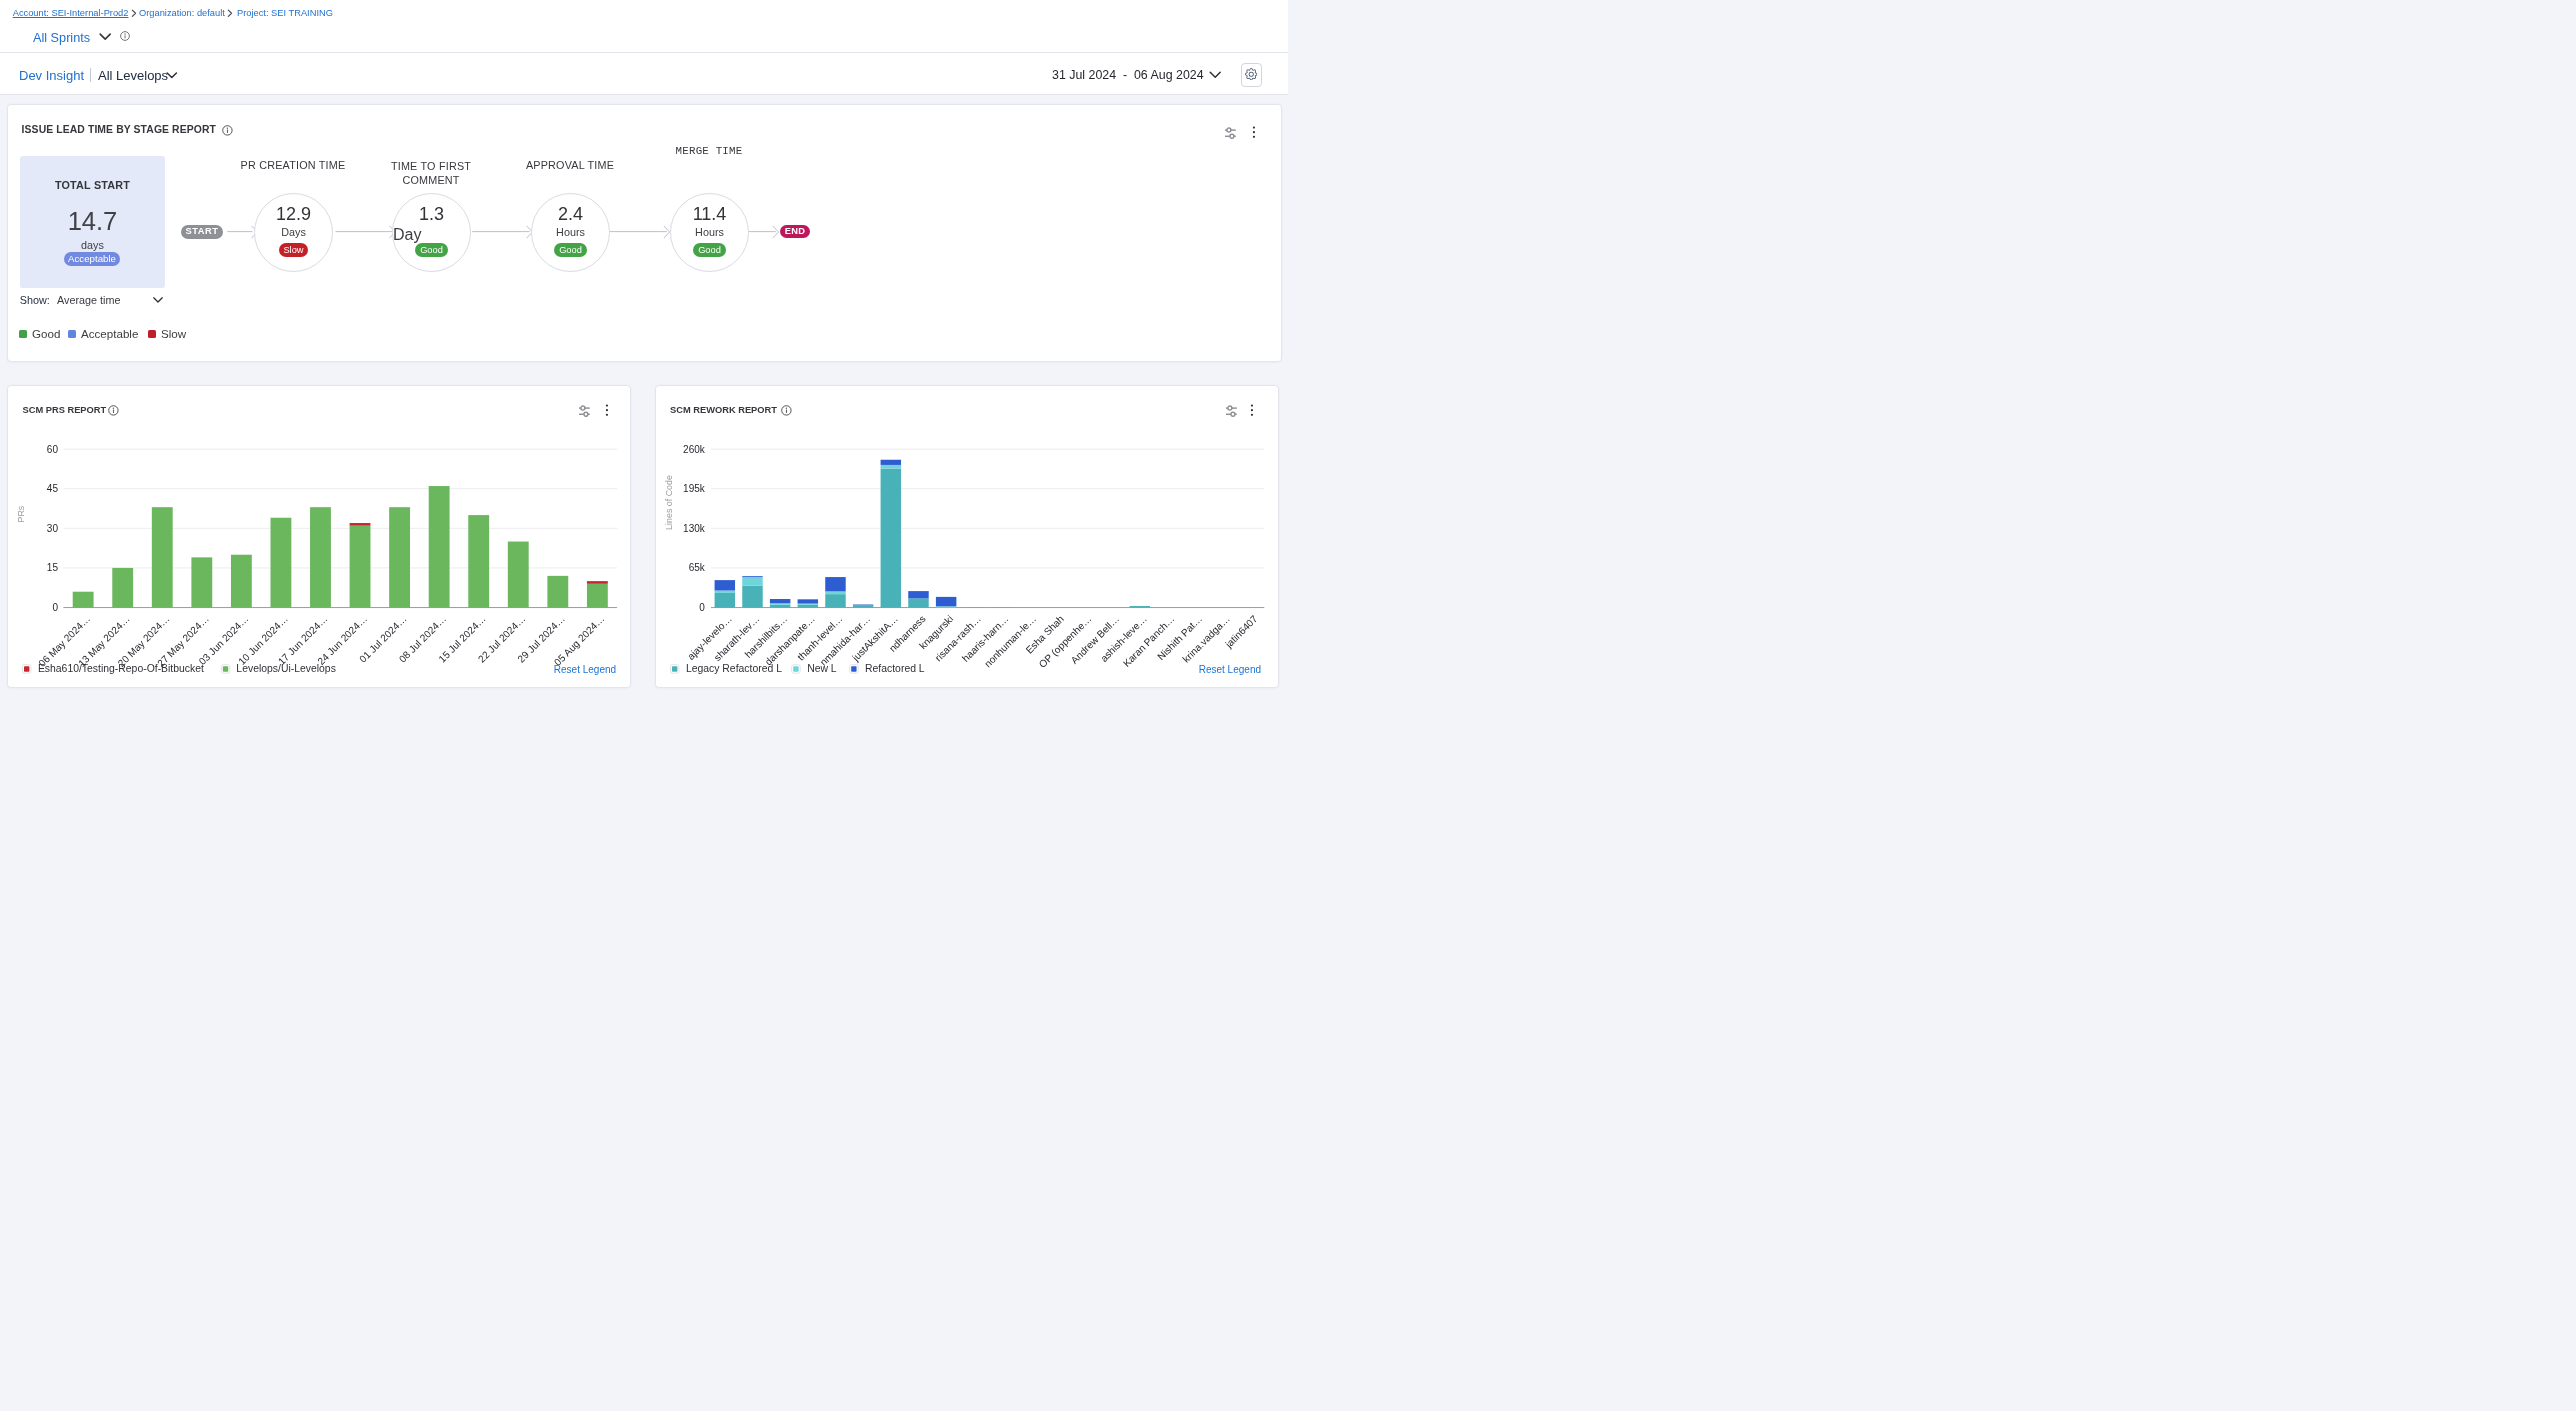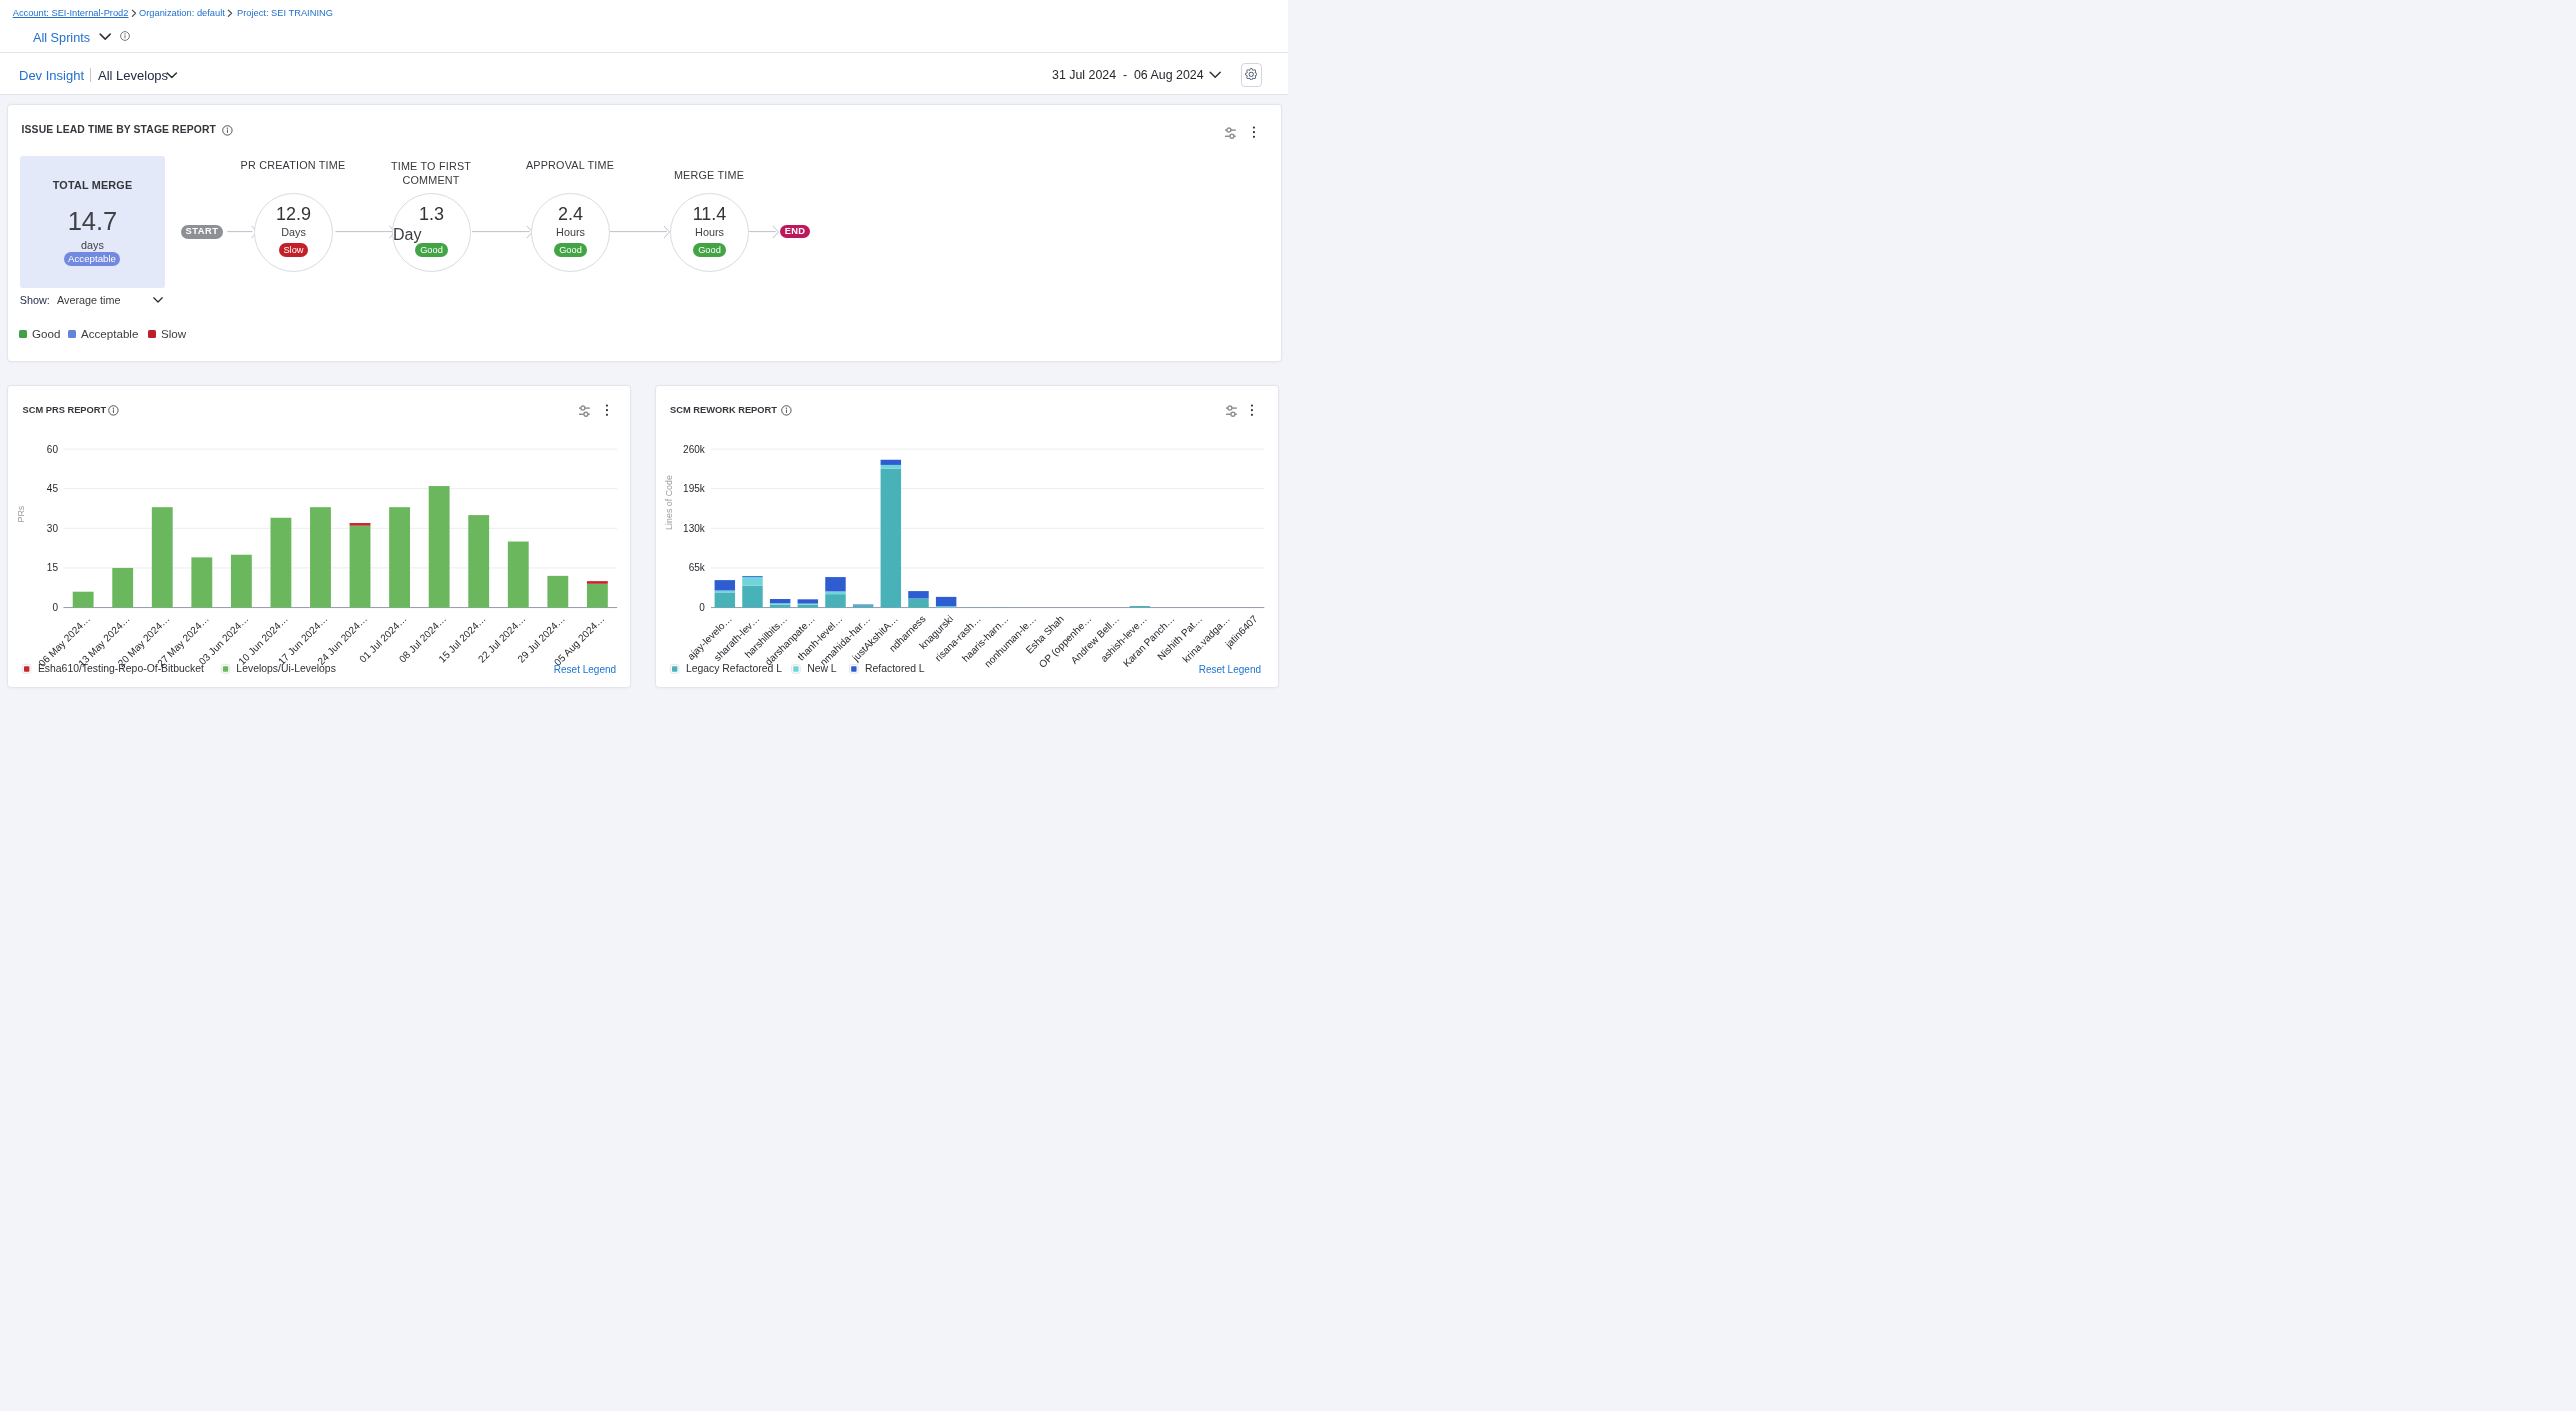--- a/index.html
+++ b/index.html
@@ -67,42 +67,42 @@
   <line x1="0" y1="12" x2="14" y2="12" stroke="#8e8f94" stroke-width="1.9"></line>
   <circle cx="9" cy="12" r="2.6" fill="#fff" stroke="#8e8f94" stroke-width="1.9"></circle>
 </svg>
 <svg class="abs" style="left:1252px; top:126px;" width="3.9" height="12.4" viewBox="0 0 5 16">
   <circle cx="2.5" cy="2" r="1.4" fill="#2e2e33"></circle>
     <circle cx="2.5" cy="8" r="1.4" fill="#2e2e33"></circle>
     <circle cx="2.5" cy="14" r="1.4" fill="#2e2e33"></circle>
 </svg>
 
 <div class="abs" style="left:20px; top:156px; width:145px; height:132px; background:#e3e9f8; border-radius:3.1px;"></div>
-<div class="abs" style="left:20px; top:179px; width:145px; text-align:center; font-size:10.8px; font-weight:bold; letter-spacing:0.2px; color:#35363c;">TOTAL MERGE</div>
+<div class="abs" style="left:20px; top:179px; width:145px; text-align:center; font-size:10.8px; font-weight:bold; letter-spacing:0.2px; color:#35363c;">TOTAL START</div>
 <div class="abs" style="left:20px; top:207px; width:145px; text-align:center; font-size:25.5px; color:#404046;">14.7</div>
 <div class="abs" style="left:20px; top:239px; width:145px; text-align:center; font-size:10.8px; color:#404046;">days</div>
 <div class="abs" style="left:64px; top:252px; width:56px; height:14px; background:#7289e0; border-radius:7px; color:#fff; font-size:9.7px; text-align:center; line-height:14px;">Acceptable</div>
 
 <div class="abs" style="left:19.7px; top:294px; font-size:10.8px; color:#1f2940;">Show:</div>
 <div class="abs" style="left:57px; top:294px; font-size:10.8px; color:#3a3a40;">Average time</div>
 <svg class="abs" style="left:153px; top:297px;" width="10" height="6.2" viewBox="0 0 13 8">
     <path d="M1 1 L6.5 6.5 L12 1" fill="none" stroke="#26292f" stroke-width="1.6" stroke-linecap="round" stroke-linejoin="round"></path>
   </svg>
 
 <div class="abs" style="left:19px; top:330px; width:7.7px; height:7.7px; background:#42a147; border-radius:1.5px;"></div>
 <div class="abs" style="left:32px; top:327px; font-size:11.6px; color:#3c3c42;">Good</div>
 <div class="abs" style="left:68px; top:330px; width:7.7px; height:7.7px; background:#6384dc; border-radius:1.5px;"></div>
 <div class="abs" style="left:81px; top:327px; font-size:11.6px; color:#3c3c42;">Acceptable</div>
 <div class="abs" style="left:148px; top:330px; width:7.7px; height:7.7px; background:#bd1f2a; border-radius:1.5px;"></div>
 <div class="abs" style="left:161px; top:327px; font-size:11.6px; color:#3c3c42;">Slow</div>
 
 <div class="abs" style="left:216px; top:159px; width:154px; text-align:center; font-size:10.8px; letter-spacing:0.2px; color:#37383e;">PR CREATION TIME</div>
 <div class="abs" style="left:354px; top:159px; width:154px; text-align:center; font-size:10.8px; line-height:14px; letter-spacing:0.2px; color:#37383e;">TIME TO FIRST<br>COMMENT</div>
 <div class="abs" style="left:493px; top:159px; width:154px; text-align:center; font-size:10.8px; letter-spacing:0.2px; color:#37383e;">APPROVAL TIME</div>
-<div class="abs" style="left:632px; top:169px; width:154px; text-align:center; font-size:10.8px; letter-spacing:0.2px; color:#37383e;">MERGE TIME</div>
+<div class="abs" style="left:632px; top:145px; width:154px; text-align:center; font-size:10.8px; letter-spacing:0.2px; color:#37383e;font-family:Liberation Mono, monospace;">MERGE TIME</div>
 
 <svg class="abs" style="left:178px; top:216px;" width="641" height="32" viewBox="0 0 830 42">
   <g stroke="#b3b7bf" stroke-width="1.15" fill="none">
     <line x1="59" y1="20.5" x2="92" y2="20.5"></line>
     <line x1="201" y1="20.5" x2="276" y2="20.5"></line>
     <line x1="380.5" y1="20.5" x2="456" y2="20.5"></line>
     <line x1="560.5" y1="20.5" x2="636" y2="20.5"></line>
     <line x1="740.5" y1="20.5" x2="779" y2="20.5"></line>
 
     <path d="M91 13 L98.5 21 L91 29"></path>

